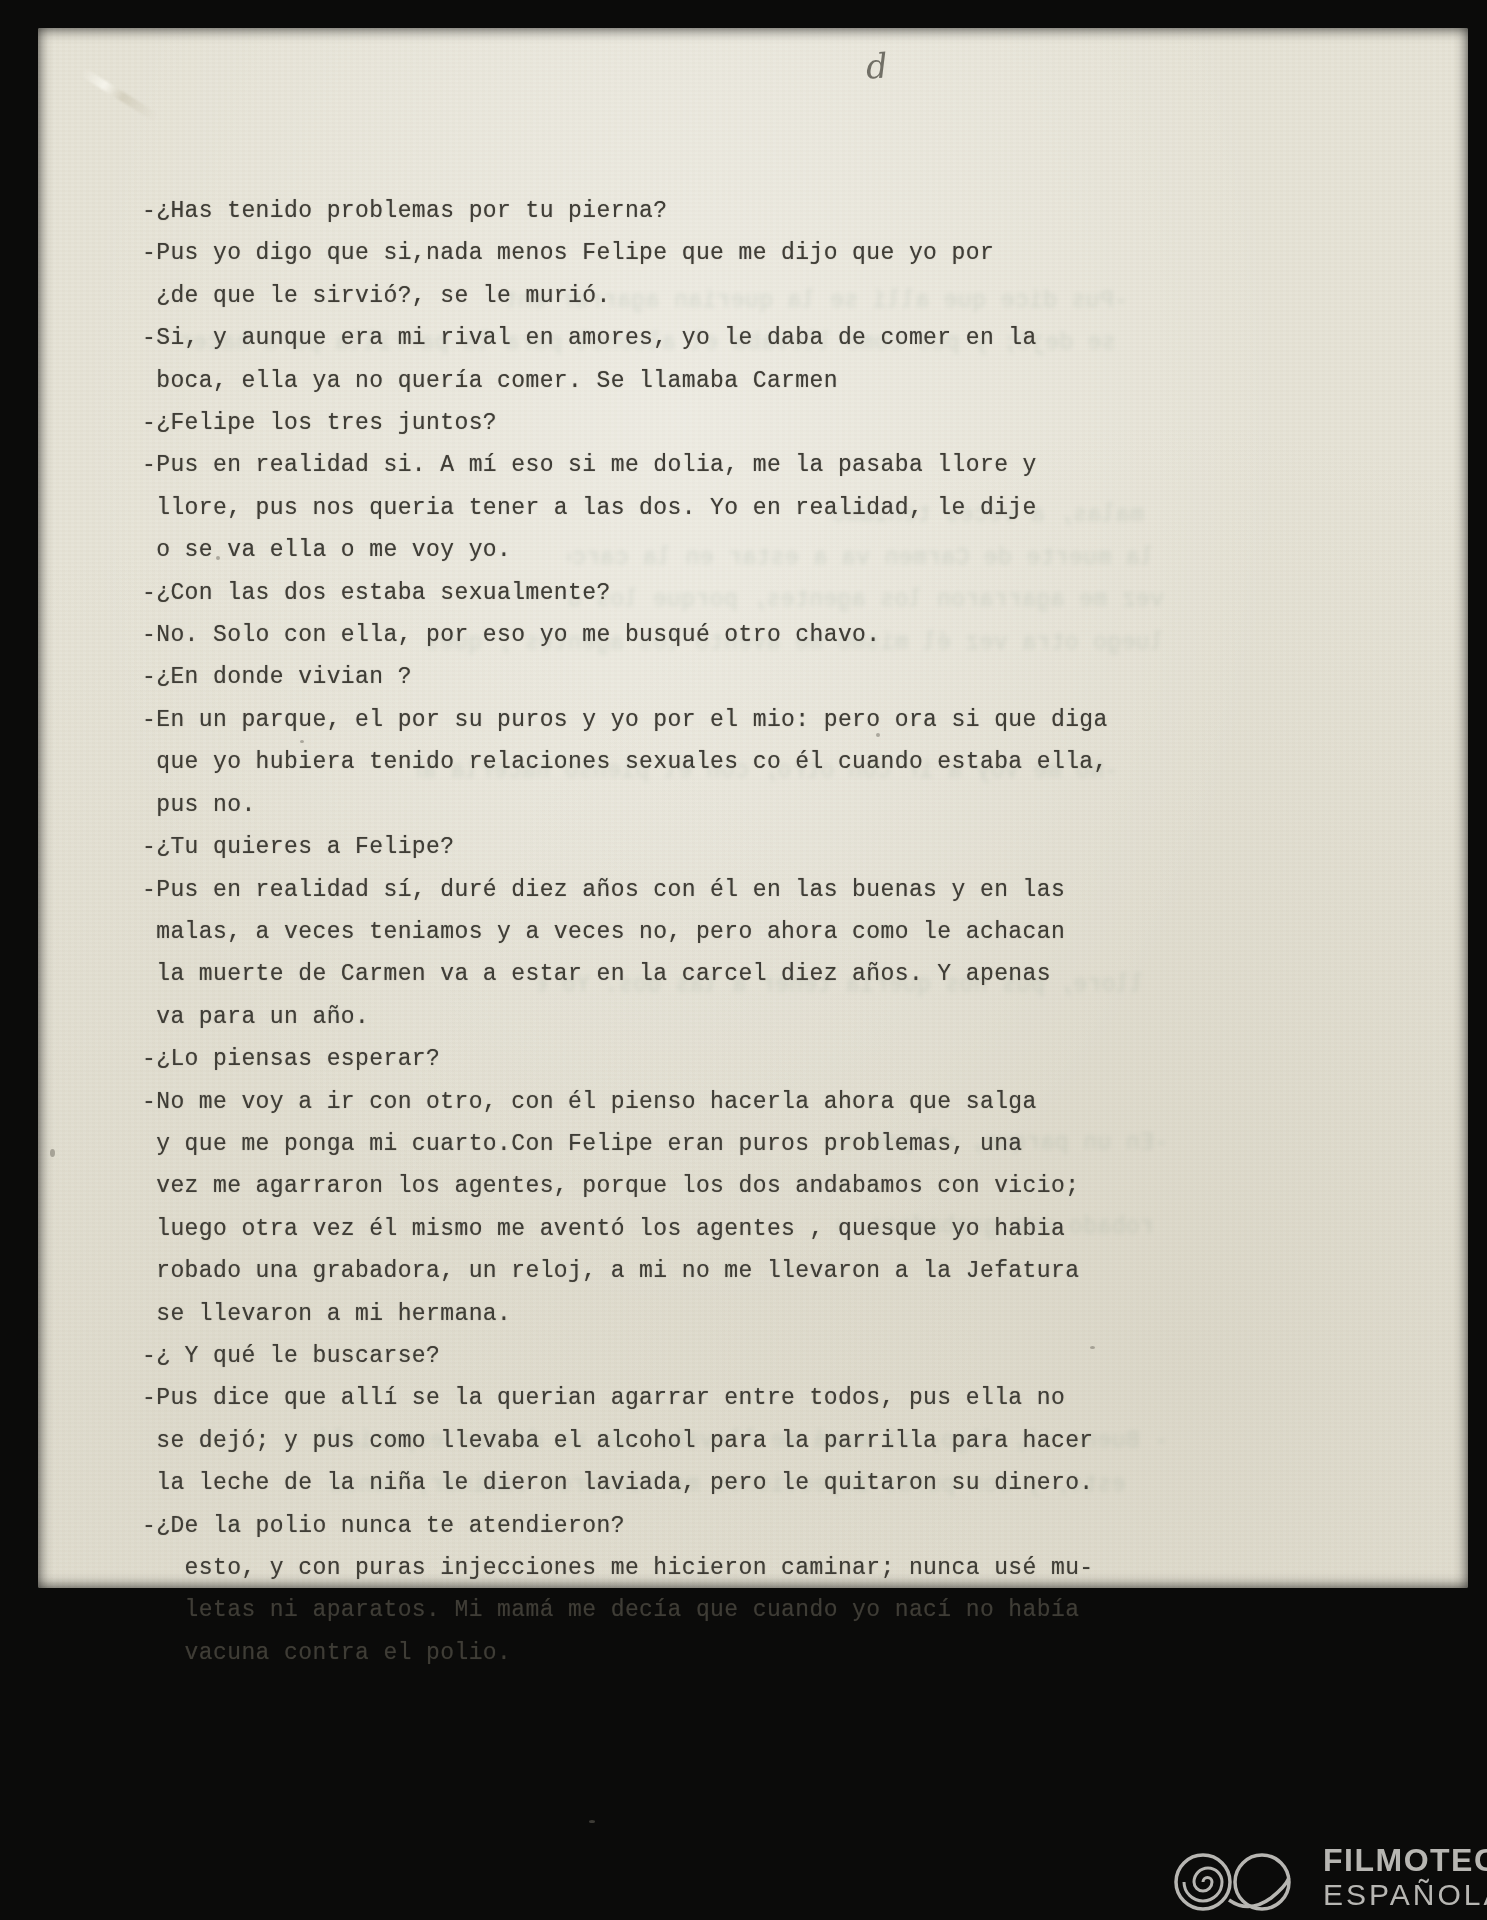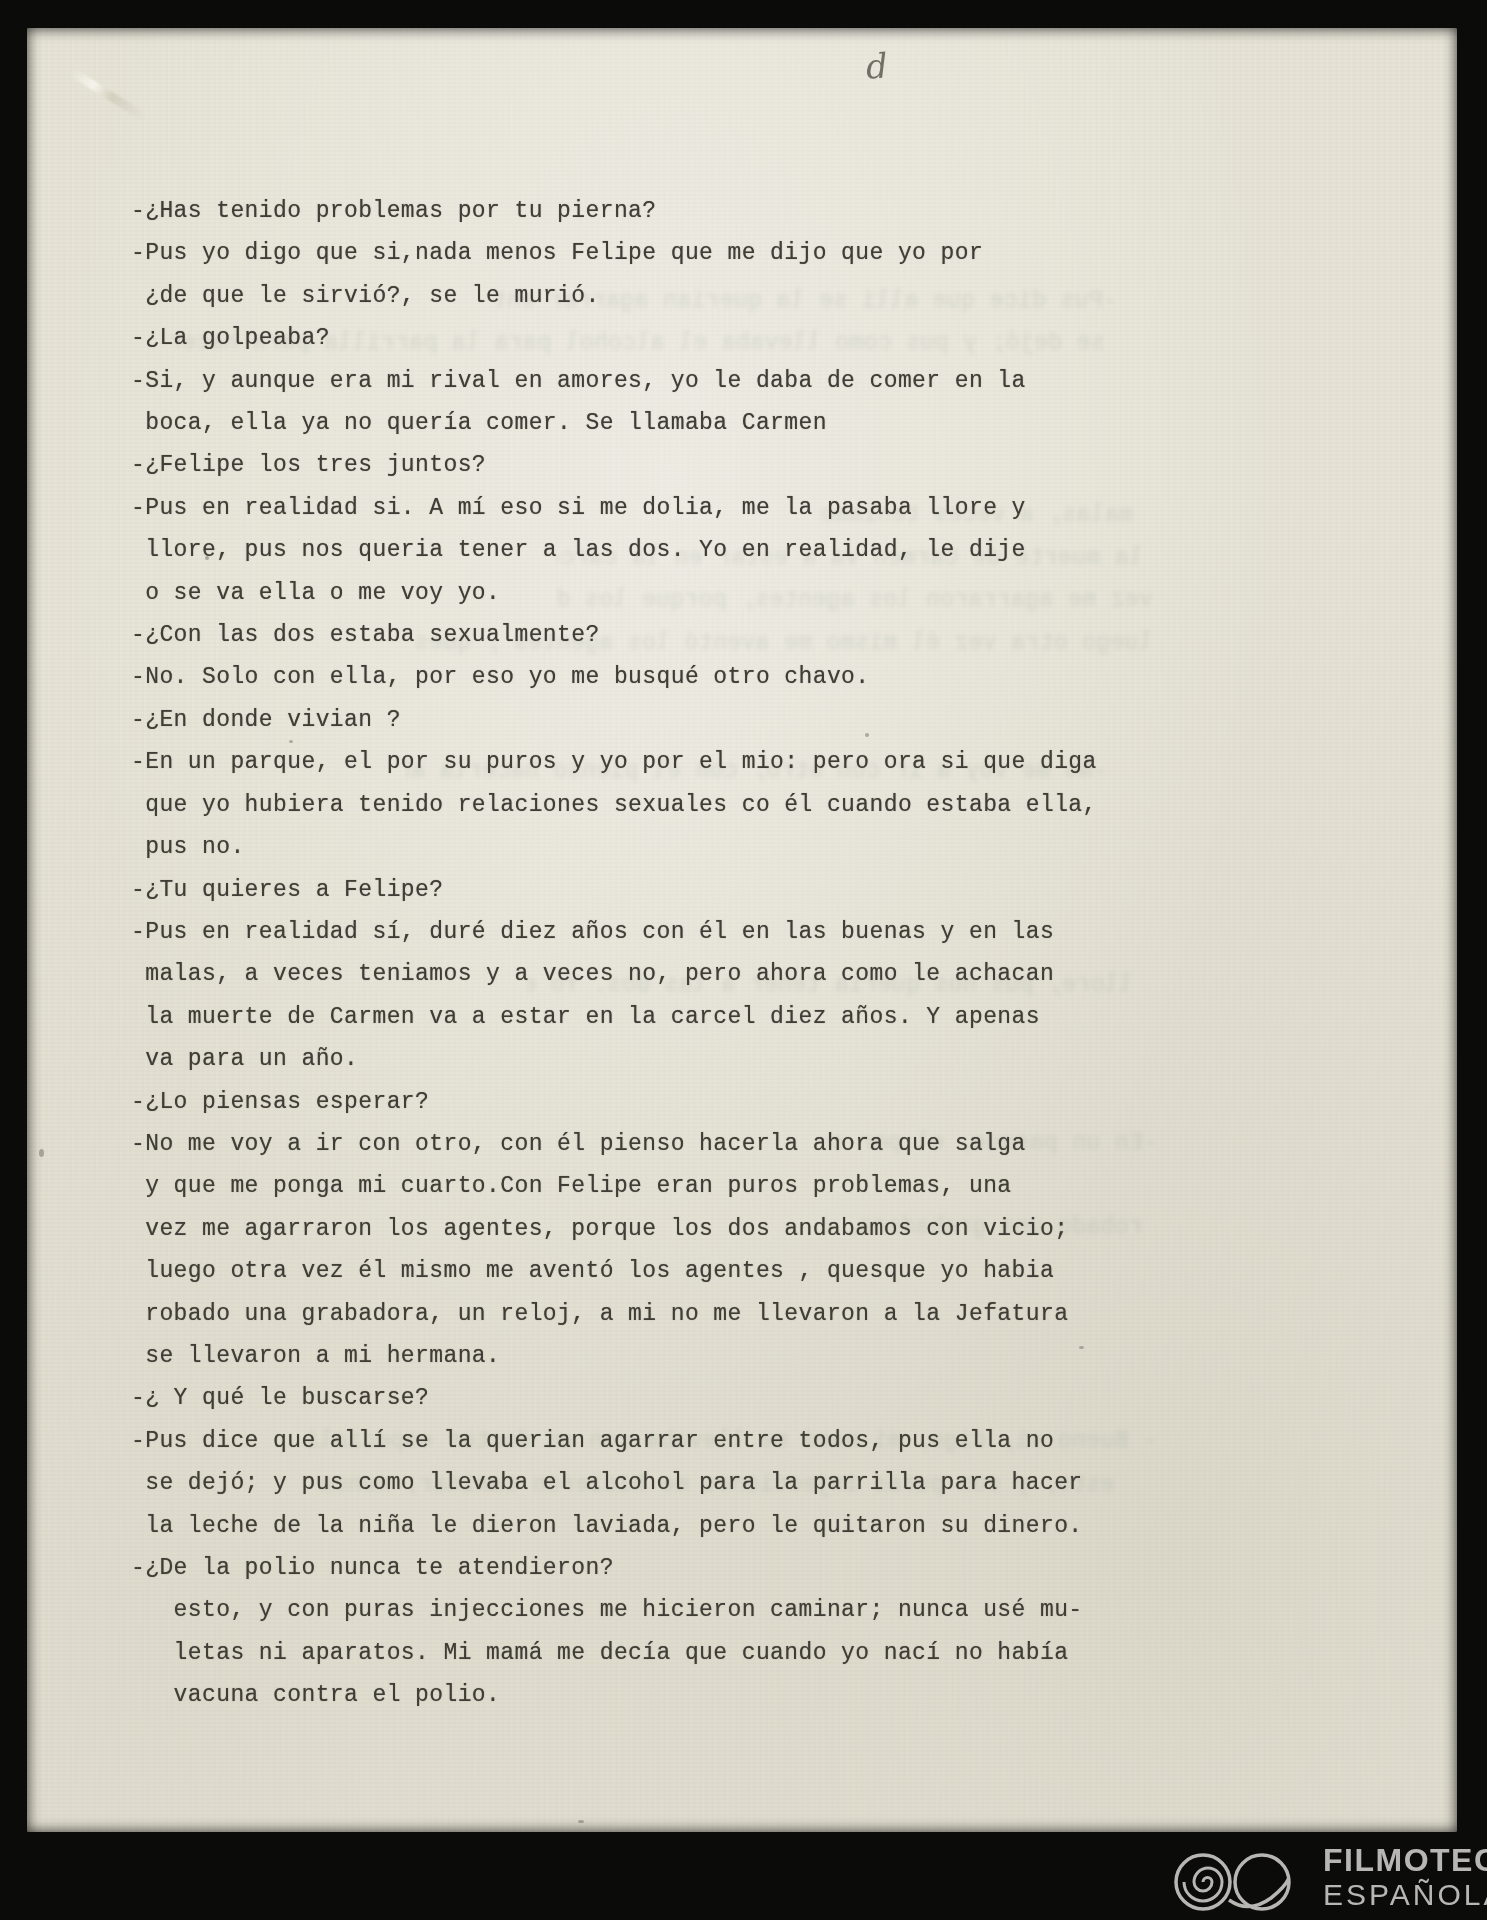--- a/index.html
+++ b/index.html
@@ -6,22 +6,22 @@
   html,body{margin:0;padding:0;background:#0b0b0a;}
   .photo{
     position:relative;
     width:1487px;height:1920px;
     background:#0b0b0a;
     overflow:hidden;
     font-family:"Liberation Mono","DejaVu Sans Mono",monospace;
   }
   .paper{
     position:absolute;
-    left:27px;top:28px;
-    width:1430px;height:1804px;
+    left:38px;top:28px;
+    width:1430px;height:1560px;
     background-color:#e6e3d6;
     background-image:
       radial-gradient(ellipse at 45% 25%, rgba(255,255,255,0.30), rgba(255,255,255,0) 55%),
       radial-gradient(ellipse at 80% 85%, rgba(170,162,138,0.18), rgba(170,162,138,0) 50%),
       radial-gradient(ellipse at 10% 90%, rgba(172,165,142,0.14), rgba(172,165,142,0) 45%),
       repeating-linear-gradient(0deg, rgba(128,120,98,0.025) 0 2px, rgba(255,255,255,0.02) 2px 4px),
       repeating-linear-gradient(90deg, rgba(128,120,98,0.018) 0 3px, rgba(255,255,255,0.015) 3px 6px);
     border-radius:2px;
     box-shadow:0 0 14px rgba(0,0,0,0.8) inset;
   }
@@ -114,21 +114,20 @@
         <div class="bleed-line" style="top: 1094px; left: 800px; width: 330px;">-En un parque, el por su lado y yo por el mio: pero ora si que diga</div>
         <div class="bleed-line" style="top: 1178px; left: 800px; width: 330px;"> robado una grabadora, un reloj, a mi no me llevaron a la Jefatura</div>
         <div class="bleed-line" style="top: 1392px; left: 280px; width: 850px;">- Bueno si, digo, mi mamá me llevaba con un doctor especialista en</div>
         <div class="bleed-line" style="top: 1436px; left: 280px; width: 850px;">   esto, y con puras injecciones me hicieron caminar; nunca usé mu-</div>
       </div>
 
     <div class="transcript" id="transcript">
         <div class="line">-¿Has tenido problemas por tu pierna?</div>
         <div class="line">-Pus yo digo que si,nada menos Felipe que me dijo que yo por</div>
         <div class="line"> ¿de que le sirvió?, se le murió.</div>
-        <div class="line">-¿La golpeaba?</div>
         <div class="line">-Si, y aunque era mi rival en amores, yo le daba de comer en la</div>
         <div class="line"> boca, ella ya no quería comer. Se llamaba Carmen</div>
         <div class="line">-¿Felipe los tres juntos?</div>
         <div class="line">-Pus en realidad si. A mí eso si me dolia, me la pasaba llore y</div>
         <div class="line"> llore, pus nos queria tener a las dos. Yo en realidad, le dije</div>
         <div class="line"> o se va ella o me voy yo.</div>
         <div class="line">-¿Con las dos estaba sexualmente?</div>
         <div class="line">-No. Solo con ella, por eso yo me busqué otro chavo.</div>
         <div class="line">-¿En donde vivian ?</div>
         <div class="line">-En un parque, el por su puros y yo por el mio: pero ora si que diga</div>

